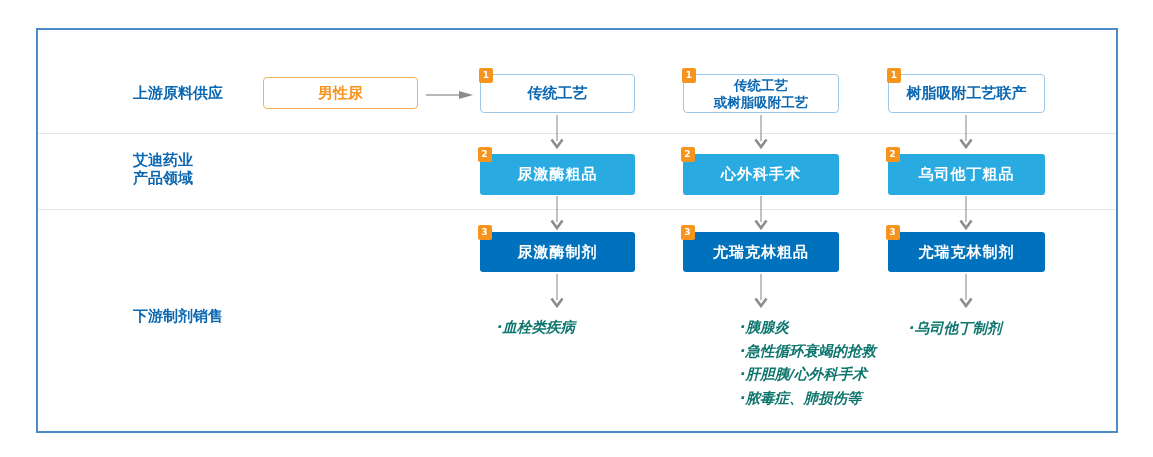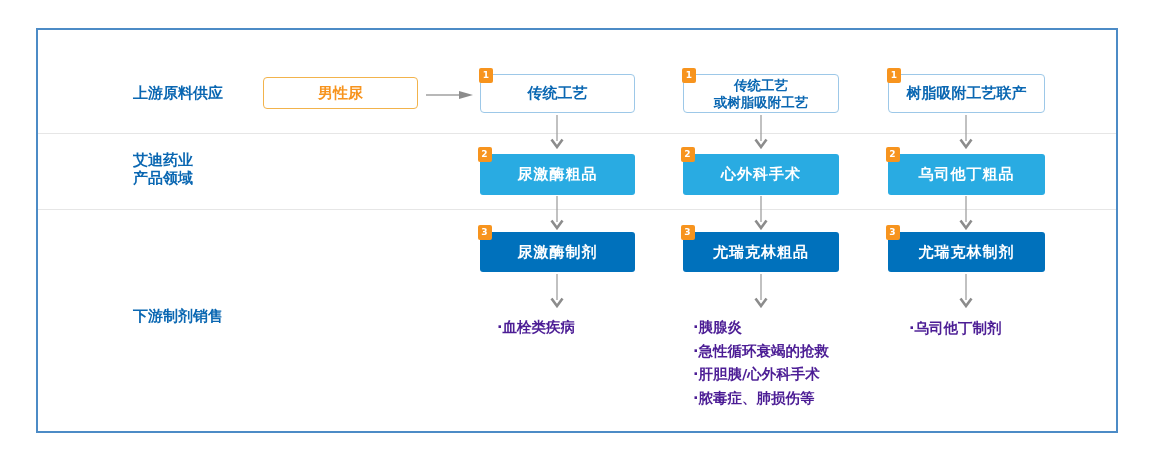--- a/index.html
+++ b/index.html
@@ -16,21 +16,21 @@
   .box-process.two-line{font-size:13.5px;line-height:17px;}
   .box-crude{background:#29abe2;border-radius:3px;color:#ffffff;font-size:15px;letter-spacing:1px;}
   .box-form{background:#0071bc;border-radius:3px;color:#ffffff;font-size:15px;letter-spacing:1px;}
   .box-label{white-space:pre-line;}
   .badge{
     position:absolute;left:-2px;top:-7px;width:14px;height:15px;background:#f7941e;
     color:#ffffff;font-size:9px;font-weight:bold;display:flex;align-items:center;justify-content:center;
     border-radius:2px;line-height:1;
   }
   .arrow{position:absolute;}
-  .indications{position:absolute;color:#4c1d95;font-weight:bold;font-size:14.5px;line-height:23.5px;white-space:nowrap;}
+  .indications{position:absolute;color:#0f766e;font-weight:bold;font-size:14.5px;line-height:23.5px;white-space:nowrap;font-style:italic;}
 </style>
 </head>
 <body>
 
 <div class="canvas">
 
   <div class="frame"></div>
   <div class="divider" style="top:133px;"></div>
   <div class="divider" style="top:209px;"></div>
 
@@ -93,21 +93,21 @@
     <path d="M2.5 24.5 L8 32 L13.5 24.5" fill="none" stroke="#8c8c8c" stroke-width="2.6"></path>
   </svg>
   <div class="box box-form" style="left:683px;top:232px;width:156px;height:40px;">
     <span class="badge">3</span>
     <span class="box-label">尤瑞克林粗品</span>
   </div>
   <svg class="arrow" style="left:753px;top:274px;" width="16" height="34" viewBox="0 0 16 34">
     <line x1="8" y1="0" x2="8" y2="26" stroke="#a0a0a0" stroke-width="1.3"></line>
     <path d="M2.5 24.5 L8 32 L13.5 24.5" fill="none" stroke="#8c8c8c" stroke-width="2.6"></path>
   </svg>
-  <div class="indications" style="left:693px;top:316px;">
+  <div class="indications" style="left:740px;top:316px;">
     <div>·胰腺炎</div>
     <div>·急性循环衰竭的抢救</div>
     <div>·肝胆胰/心外科手术</div>
     <div>·脓毒症、肺损伤等</div>
   </div>
 
   <div class="box box-process" style="left:888px;top:74px;width:157px;height:39px;">
     <span class="badge">1</span>
     <span class="box-label">树脂吸附工艺联产</span>
   </div>

